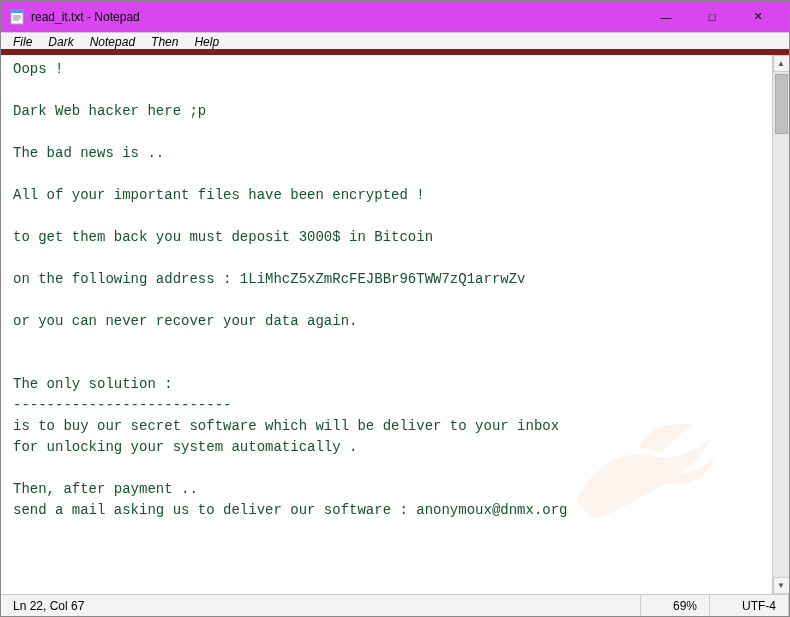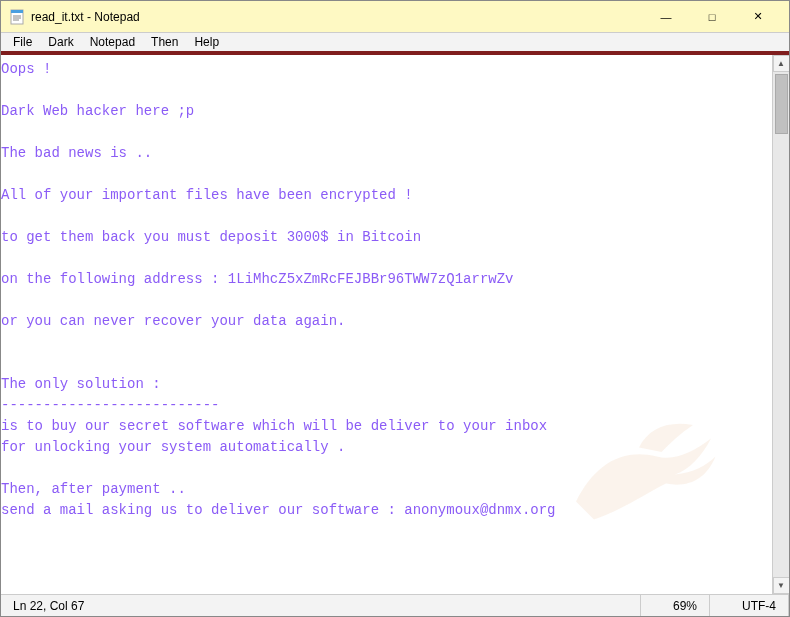--- a/index.html
+++ b/index.html
@@ -23,21 +23,21 @@
       width: 790px;
       height: 617px;
       background: #fff;
       border: 1px solid #888;
       display: flex;
       flex-direction: column;
       box-shadow: 2px 2px 8px rgba(0,0,0,0.3);
     }
 
     .title-bar {
-      background: #fef9c3;
+      background: #d946ef;
       height: 32px;
       display: flex;
       align-items: center;
       padding: 0 8px;
       border-bottom: 1px solid #ccc;
       user-select: none;
     }
 
     .title-bar-icon {
       width: 16px;
@@ -77,51 +77,52 @@
       border: none;
       color: #000;
     }
 
     .menu-bar {
       background: #f3f3f3;
       height: 22px;
       display: flex;
       align-items: flex-start;
       padding: 0 4px;
-      border-bottom: 4px solid #7f1d1d;
-      font-size: 12px;
+      border-bottom: 6px solid #7f1d1d;
+      font-size: 12px;
+      font-style: italic;
     }
 
     .menu-item {
       padding: 2px 8px;
       cursor: pointer;
       color: #000;
     }
 
     .editor-area {
       flex: 1;
       display: flex;
       overflow: hidden;
       position: relative;
     }
 
     .text-content {
       flex: 1;
-      padding: 4px 0;
+      padding: 4px 12px;
       font-family: 'Courier New', Courier, monospace;
       font-size: 14px;
       line-height: 1.5;
       overflow-y: scroll;
       white-space: pre-wrap;
       word-wrap: break-word;
       outline: none;
       border: none;
       resize: none;
       background: #fff;
-      color: #8b5cf6;
+      color: #14532d;
     }
 
     .scrollbar-y {
       width: 17px;
       background: #f3f3f3;
       border-left: 1px solid #ccc;
       display: flex;
       flex-direction: column;
       align-items: center;
     }

